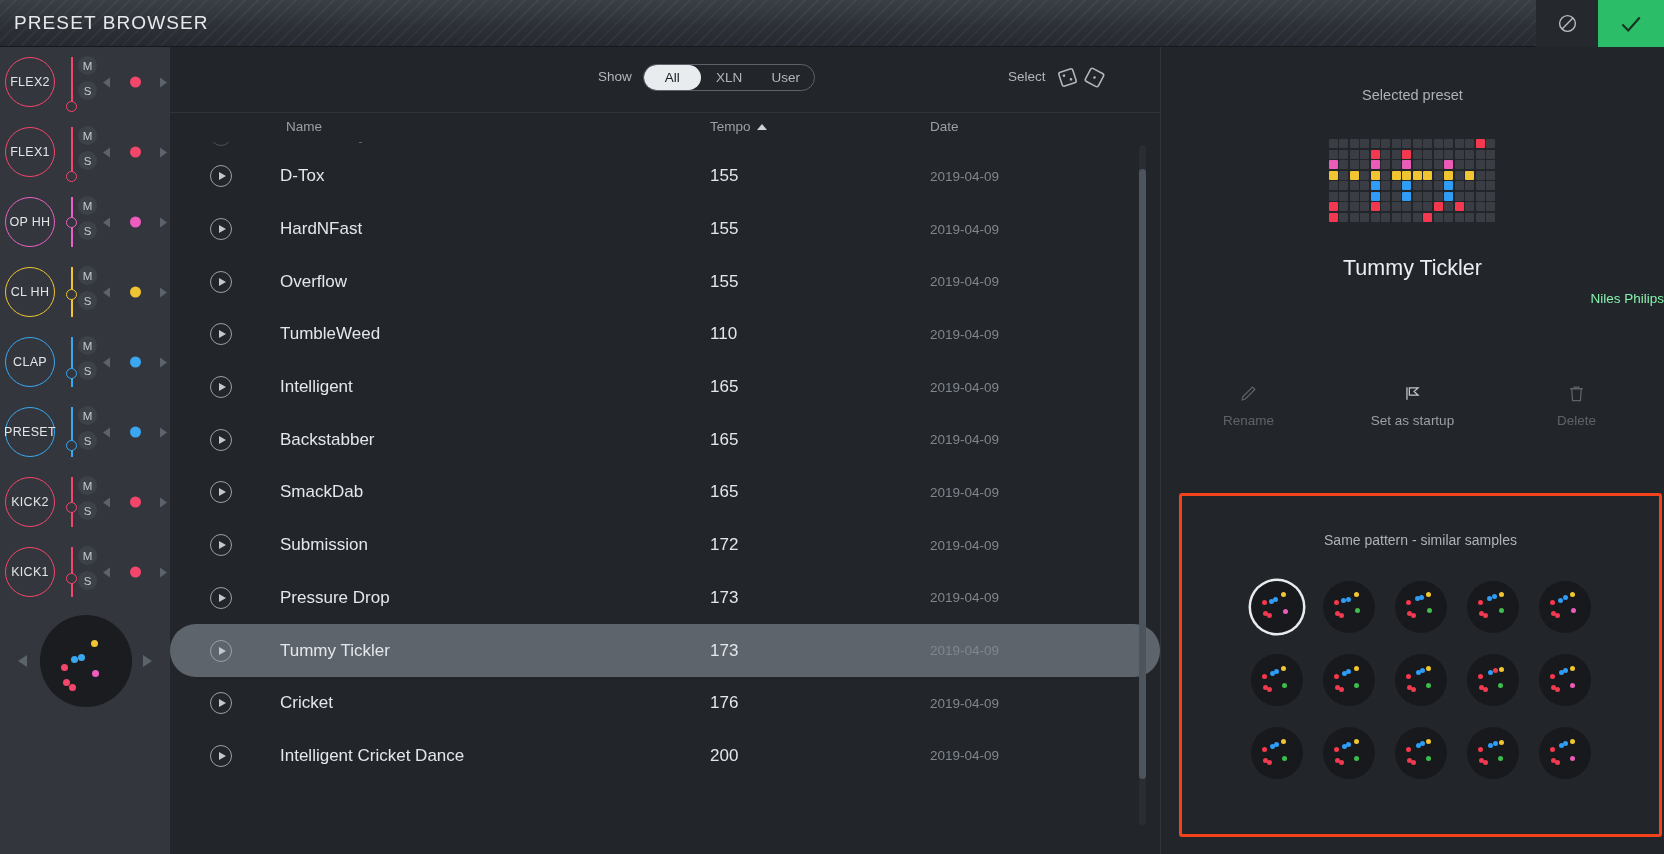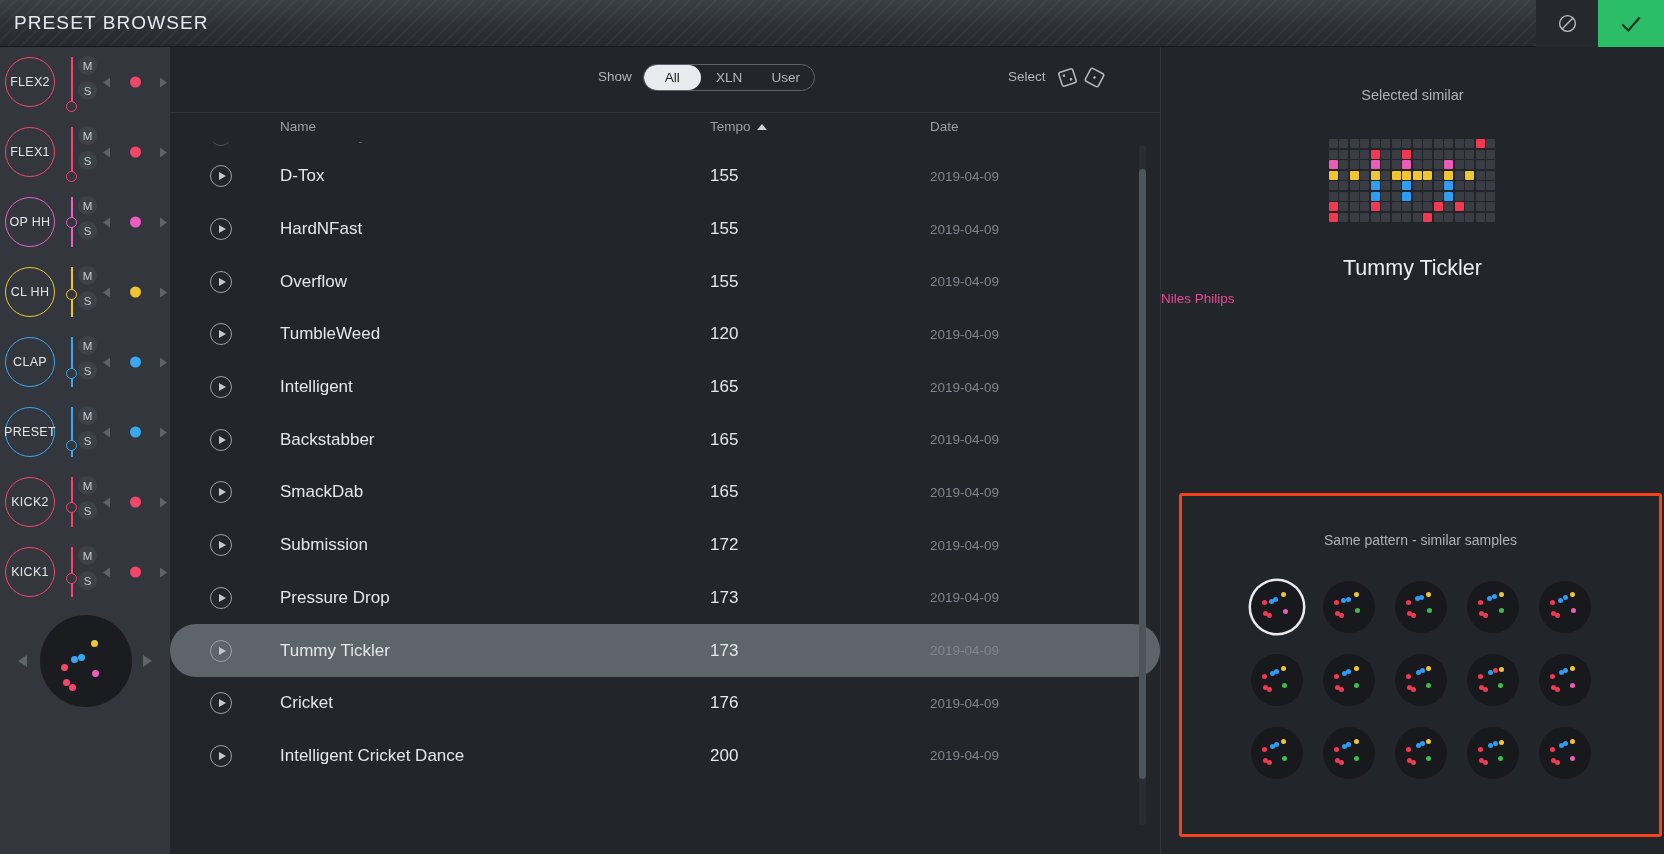--- a/index.html
+++ b/index.html
@@ -120,21 +120,21 @@
   }
   .seg-item.active { background: #e9ecef; color: #1c1e22; border-radius: 14px; }
   .select-label { position: absolute; left: 838px; top: 22px; color: #b2b7bd; font-size: 13.5px; }
   .dice-wrap { position: absolute; left: 885px; top: 18px; display: flex; gap: 2px; }
 
   .thead {
     position: relative; height: 30px; border-top: 1px solid #31353b;
     color: #9aa0a6; font-size: 13.5px;
   }
   .thead .col { position: absolute; top: 6px; }
-  .col-name { left: 110px; }
+  .col-name { left: 116px; }
   .col-tempo { left: 540px; display: flex; align-items: center; gap: 6px; }
   .col-date { left: 760px; }
   .sort-up { width: 0; height: 0; border-left: 5px solid transparent; border-right: 5px solid transparent; border-bottom: 6px solid #cfd3d8; }
 
   .tbody { position: relative; height: 712px; overflow: hidden; }
   .row {
     position: relative; height: 52.7px; display: flex; align-items: center;
     border-radius: 26px;
   }
   .row.selected { background: #5e646b; }
@@ -159,21 +159,21 @@
     position: absolute; left: 1160px; top: 47px; width: 504px; height: 807px;
     background: #22252a; border-left: 1px solid #31353b;
   }
   .rp-title { text-align: center; color: #aeb3b9; font-size: 14.5px; margin-top: 40px; }
   .pattern-grid {
     margin: 36px auto 0; width: 168px;
     display: grid; grid-template-columns: repeat(16, 9px); grid-auto-rows: 9px; gap: 1.5px;
   }
   .cell { width: 9px; height: 9px; border-radius: 1px; background: #3a3e44; }
   .preset-name { text-align: center; color: #eceff2; font-size: 21.5px; margin-top: 34px; }
-  .preset-author { text-align: left; color: #ec4899; font-size: 13.5px; margin-top: 10px; }
+  .preset-author { text-align: right; color: #86efac; font-size: 13.5px; margin-top: 10px; }
 
   .actions { display: flex; justify-content: center; gap: 74px; margin-top: 78px; }
   .action { display: flex; flex-direction: column; align-items: center; gap: 10px; width: 90px; }
   .action-label { font-size: 13.5px; color: #9aa0a6; }
   .action.disabled .action-label, .action.disabled svg { opacity: .5; }
 
   .similar-box {
     position: absolute; left: 18px; top: 446px; width: 483px; height: 344px;
     border: 3px solid #f4431c; border-radius: 3px;
   }
@@ -419,21 +419,21 @@
           </div>
           <div class="cell-name">Overflow</div>
           <div class="cell-tempo">155</div>
           <div class="cell-date">2019-04-09</div>
         </div>
         <div class="row">
           <div class="play-btn">
             <div class="play-tri"></div>
           </div>
           <div class="cell-name">TumbleWeed</div>
-          <div class="cell-tempo">120</div>
+          <div class="cell-tempo">110</div>
           <div class="cell-date">2019-04-09</div>
         </div>
         <div class="row">
           <div class="play-btn">
             <div class="play-tri"></div>
           </div>
           <div class="cell-name">Intelligent</div>
           <div class="cell-tempo">165</div>
           <div class="cell-date">2019-04-09</div>
         </div>
@@ -494,21 +494,21 @@
           <div class="cell-date">2019-04-09</div>
         </div>
       </div>
 
     <div class="scrollbar">
       <div class="scrollthumb"></div>
     </div>
   </div>
 
   <div class="rightpanel">
-    <div class="rp-title">Selected similar</div>
+    <div class="rp-title">Selected preset</div>
     <div class="pattern-grid" id="patgrid">
         <div class="cell"></div>
         <div class="cell"></div>
         <div class="cell"></div>
         <div class="cell"></div>
         <div class="cell"></div>
         <div class="cell"></div>
         <div class="cell"></div>
         <div class="cell"></div>
         <div class="cell"></div>
@@ -628,20 +628,41 @@
         <div class="cell"></div>
         <div class="cell"></div>
         <div class="cell"></div>
         <div class="cell"></div>
         <div class="cell"></div>
         <div class="cell"></div>
       </div>
     <div class="preset-name">Tummy Tickler</div>
     <div class="preset-author">Niles Philips</div>
 
+    <div class="actions">
+      <div class="action disabled">
+        <svg width="19" height="19" viewBox="0 0 24 24" fill="none" stroke="#9aa0a6" stroke-width="1.6">
+          <path d="M4 20l4-1L20 7l-3-3L5 16z"></path>
+        </svg>
+        <span class="action-label">Rename</span>
+      </div>
+      <div class="action">
+        <svg width="19" height="19" viewBox="0 0 24 24" fill="none" stroke="#c2c7cc" stroke-width="1.6">
+          <line x1="5" y1="4" x2="5" y2="20"></line>
+          <path d="M8 5h11l-5 4.5L19 14H8z"></path>
+        </svg>
+        <span class="action-label">Set as startup</span>
+      </div>
+      <div class="action disabled">
+        <svg width="19" height="19" viewBox="0 0 24 24" fill="none" stroke="#9aa0a6" stroke-width="1.6">
+          <path d="M4 6h16M9 6V4h6v2M6 6l1 15h10l1-15"></path>
+        </svg>
+        <span class="action-label">Delete</span>
+      </div>
+    </div>
 
     <div class="similar-box">
       <div class="similar-title">Same pattern - similar samples</div>
       <div class="var-grid" id="vargrid">
           <div class="var-cell sel">
             <div class="var-circle">
               <div class="vdot" style="left: 58%; top: 22%; background: rgb(240, 197, 49);"></div>
               <div class="vdot" style="left: 36%; top: 36%; background: rgb(47, 156, 245);"></div>
               <div class="vdot" style="left: 44%; top: 32%; background: rgb(47, 156, 245);"></div>
               <div class="vdot" style="left: 22%; top: 38%; background: rgb(244, 56, 79);"></div>

